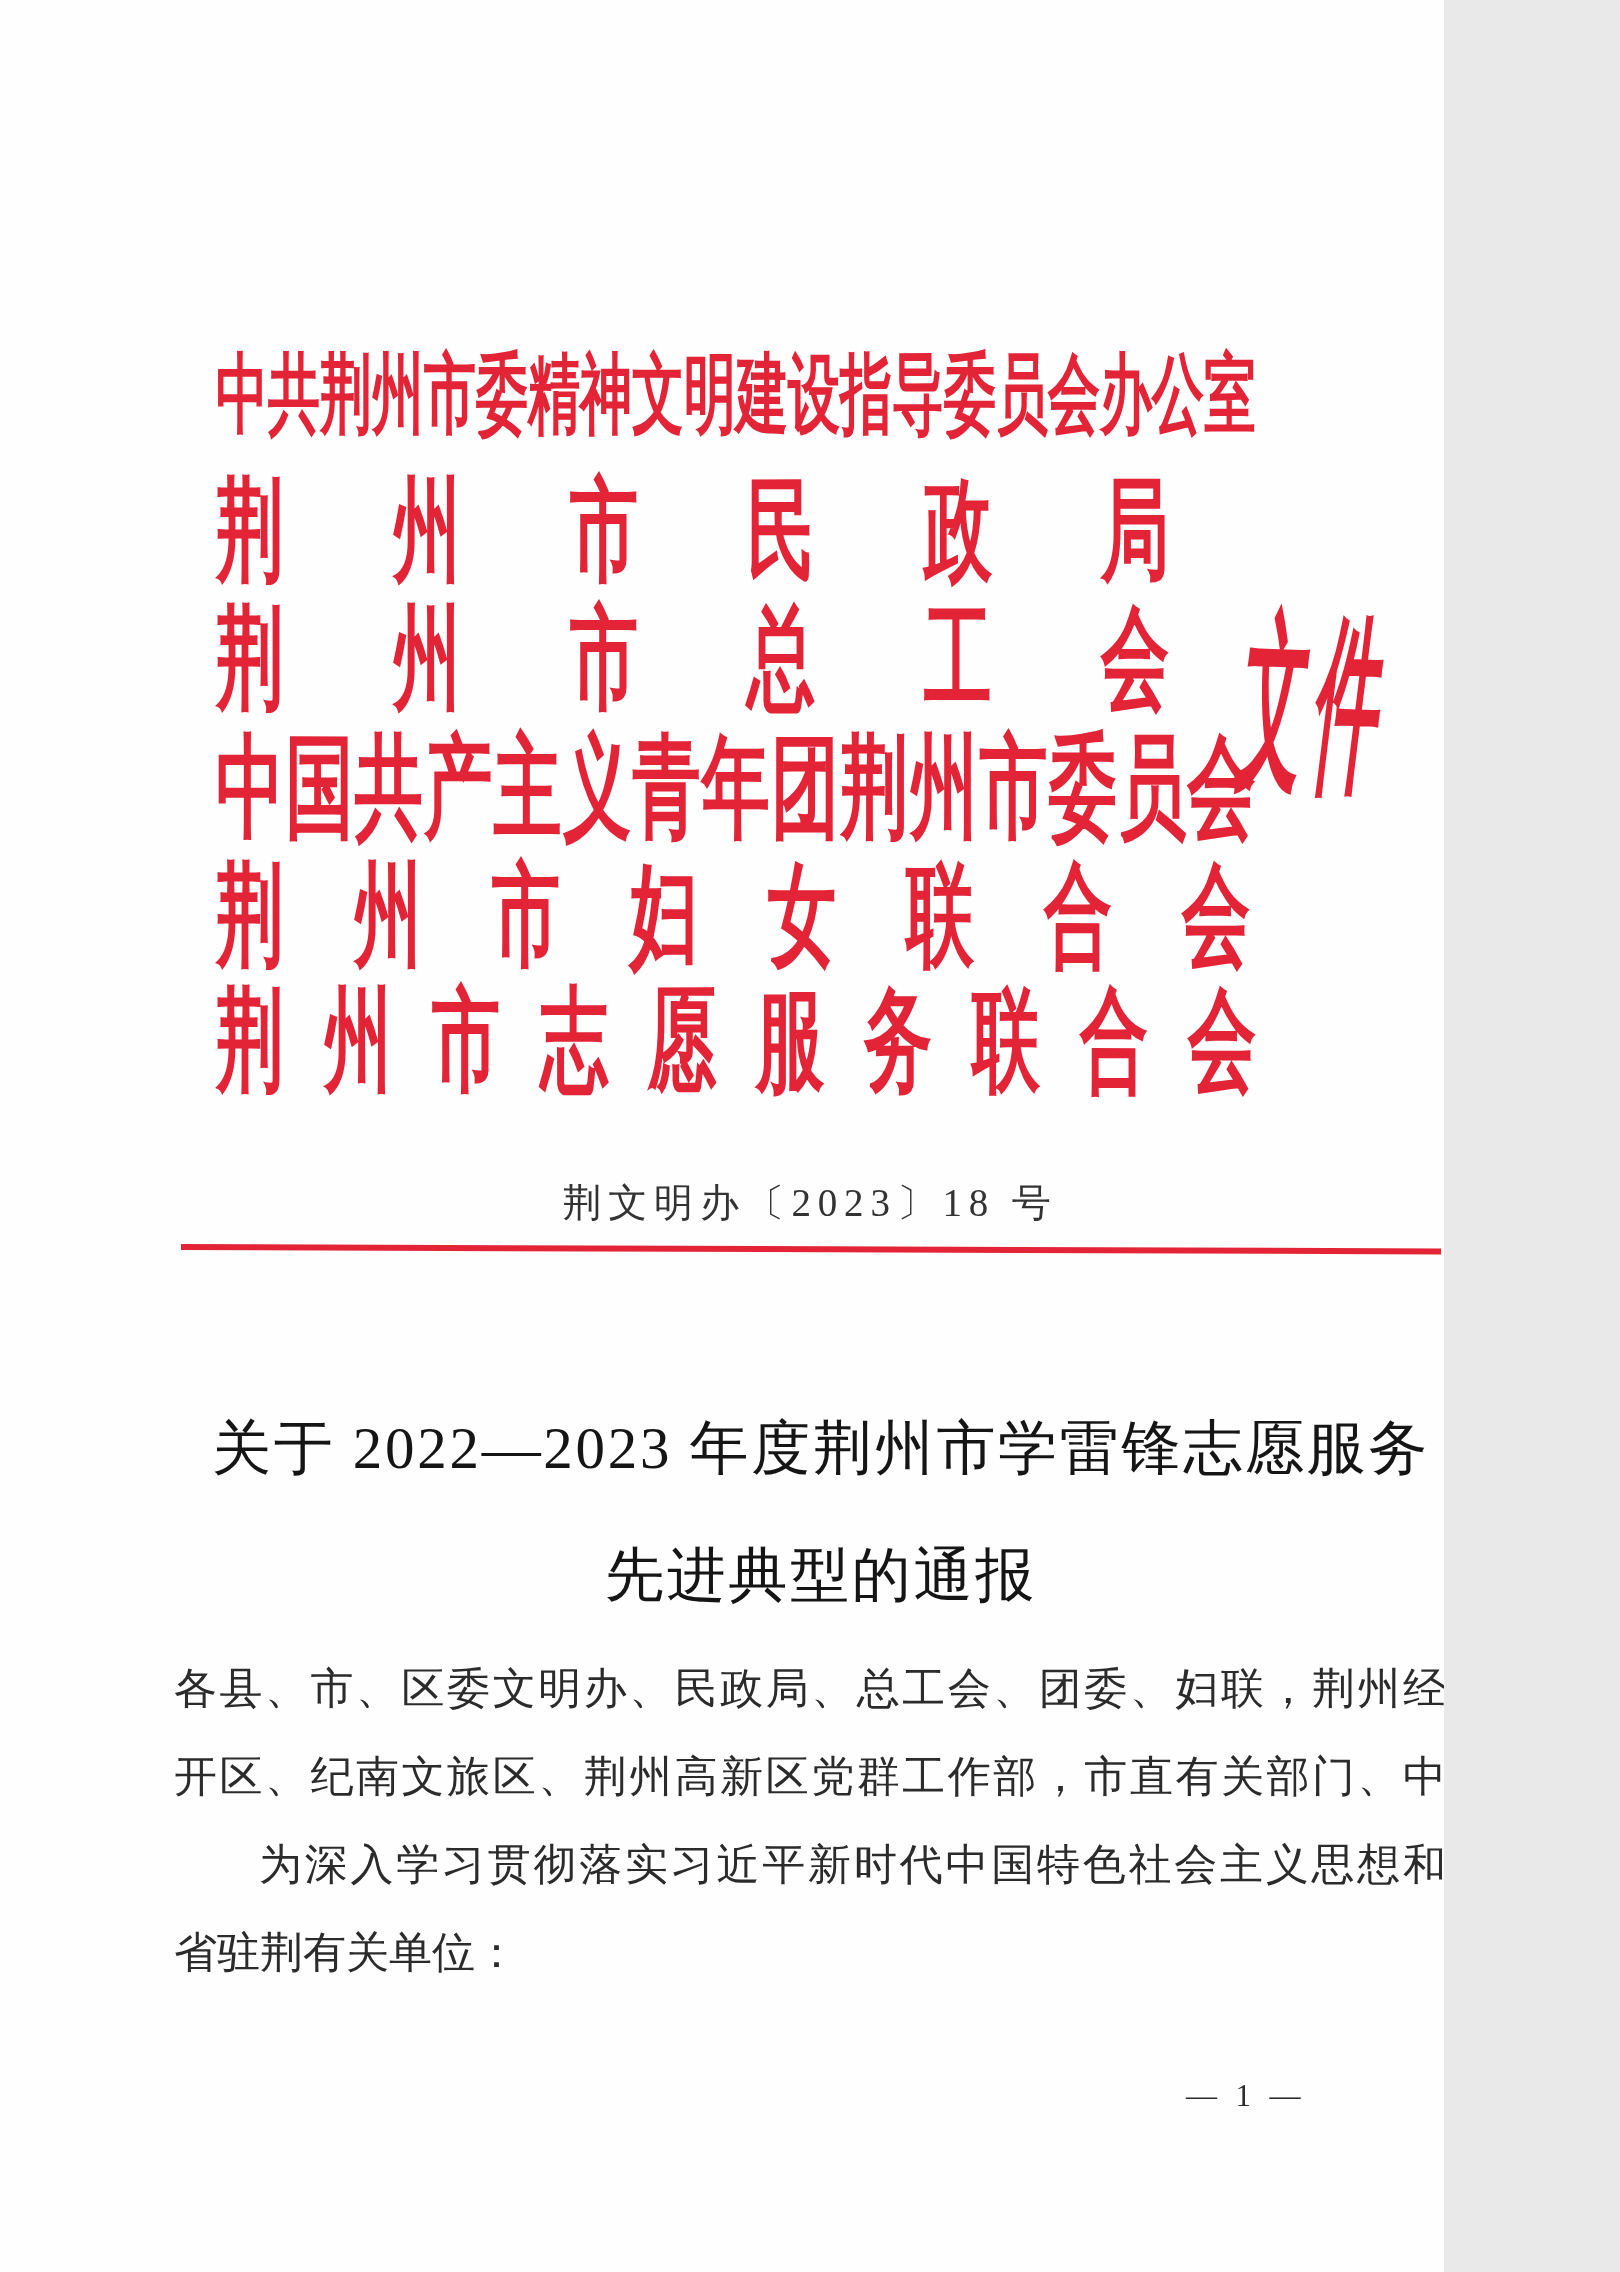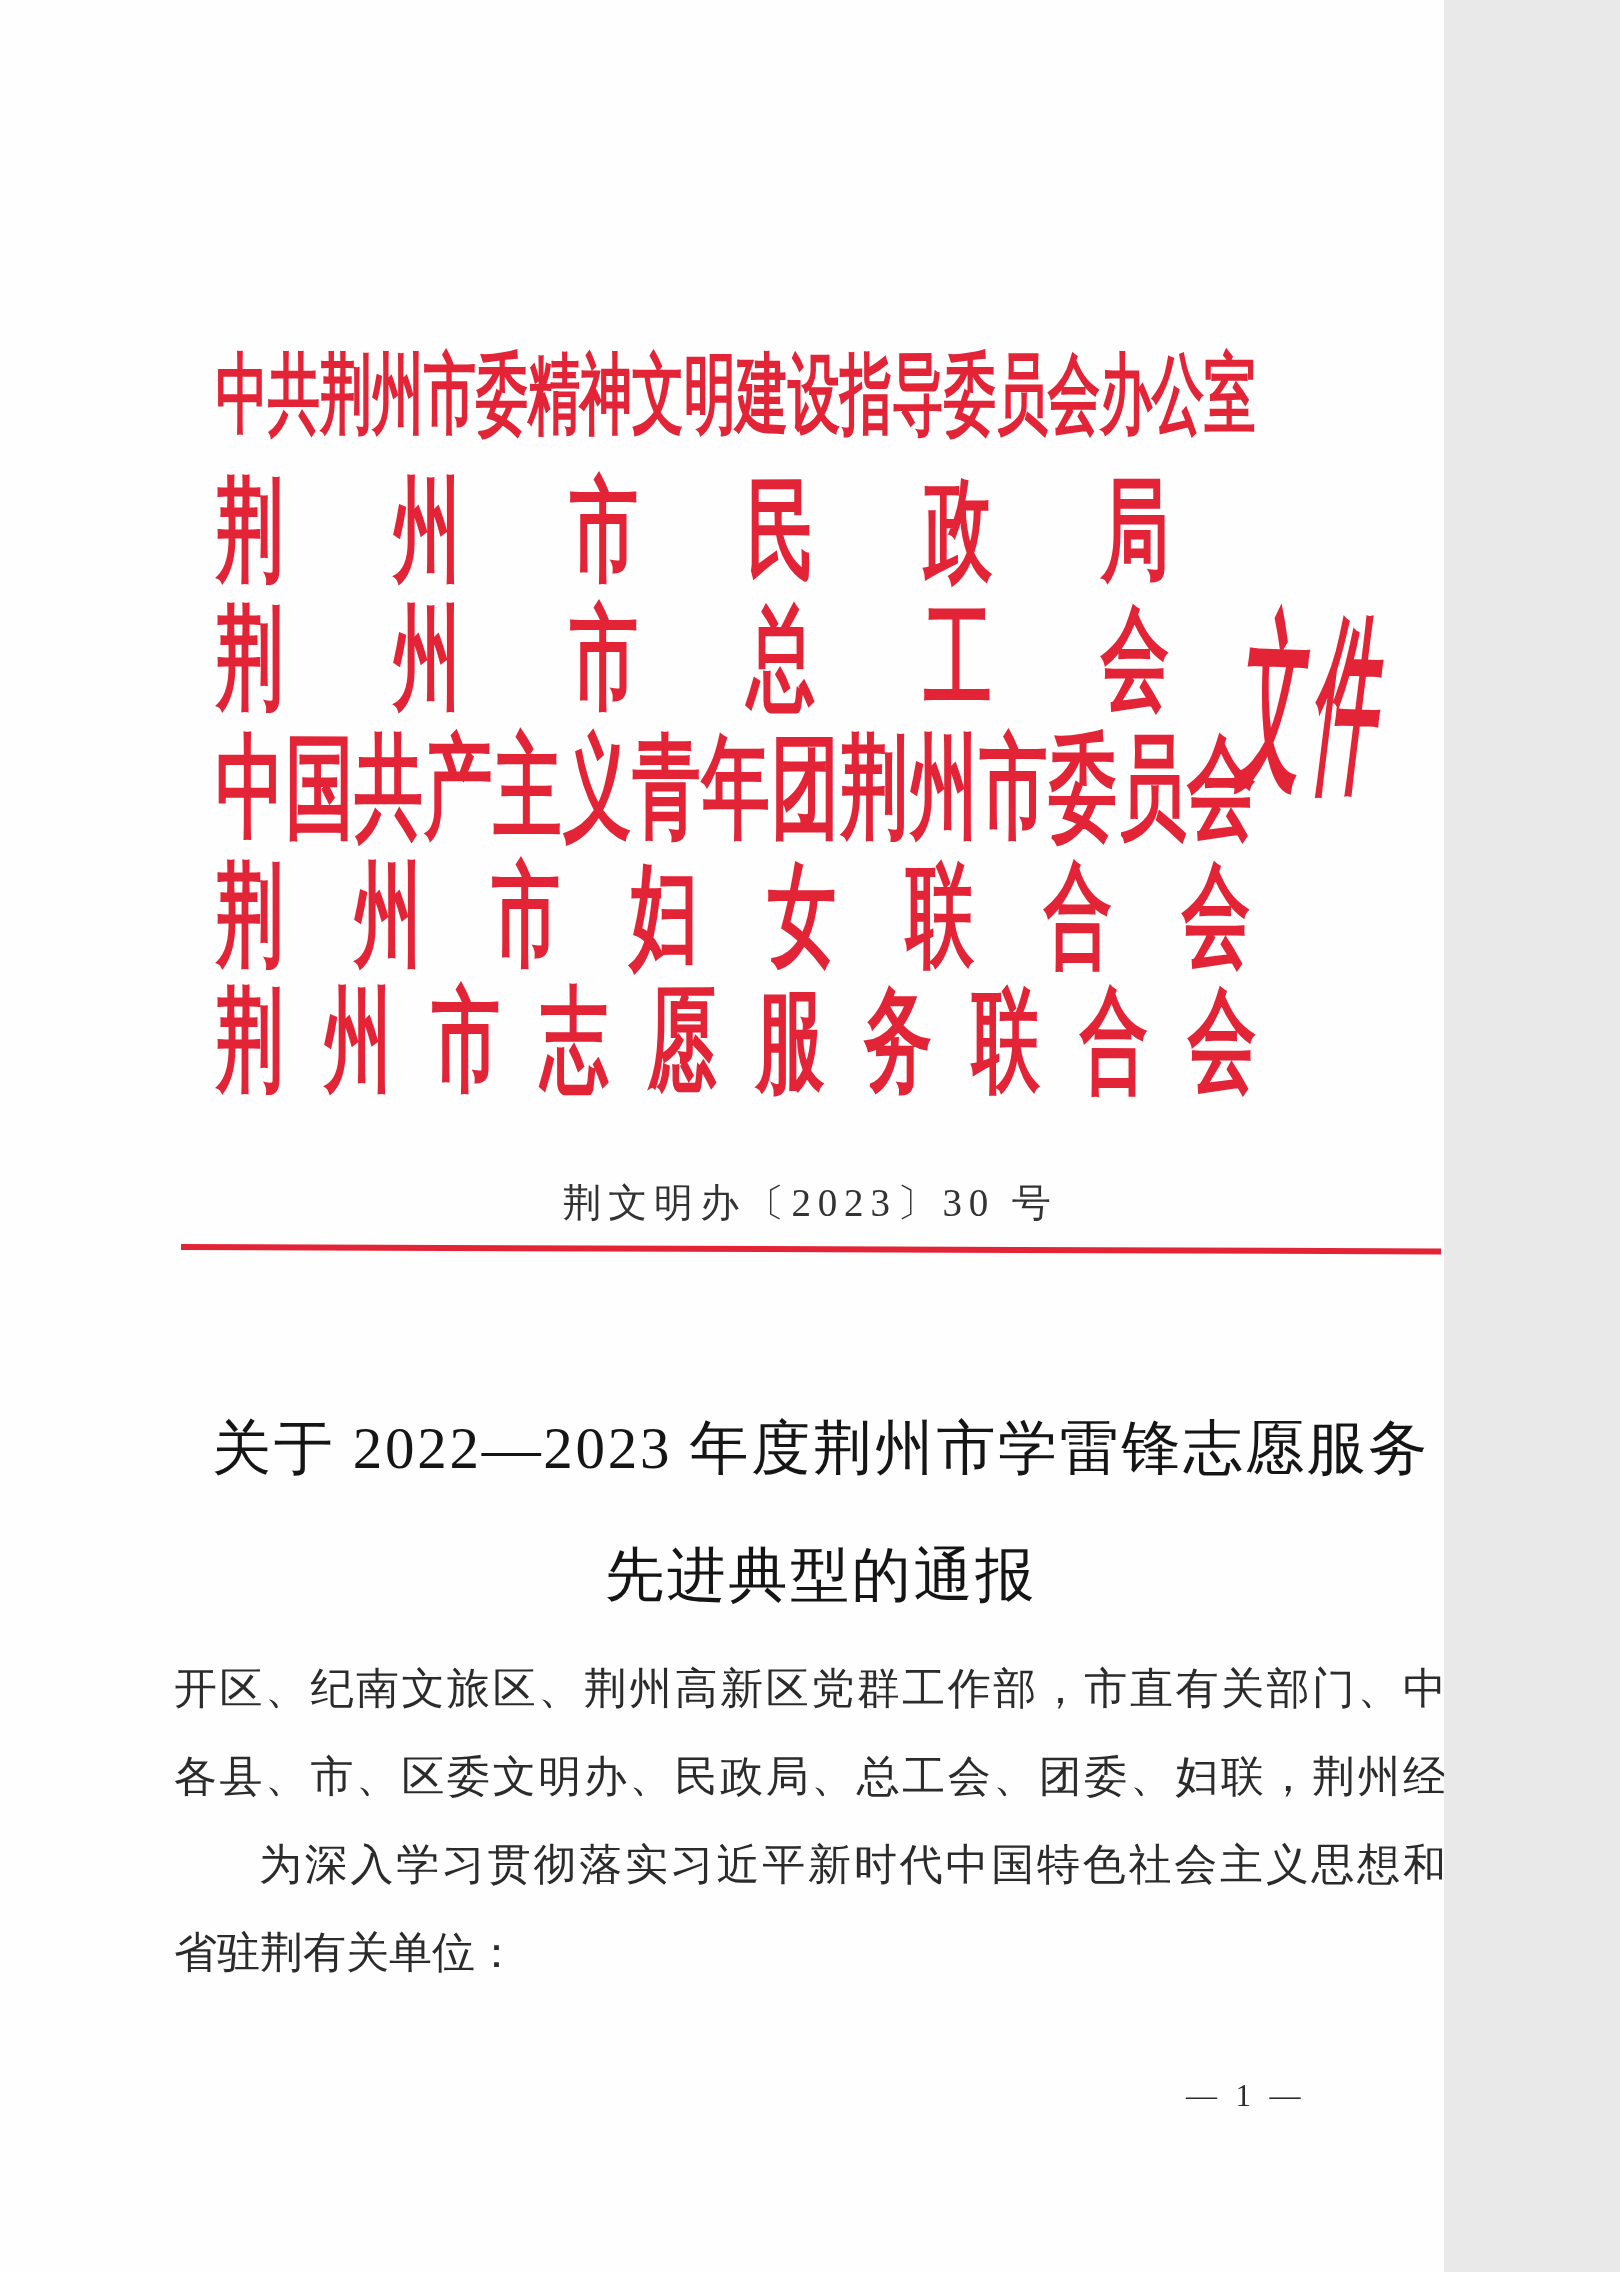--- a/index.html
+++ b/index.html
@@ -87,30 +87,30 @@
 
   <div class="org-line ol1 red">中共荆州市委精神文明建设指导委员会办公室</div>
   <div class="org-line ol2 red">荆州市民政局</div>
   <div class="org-line ol3 red">荆州市总工会</div>
   <div class="org-line ol4 red">中国共产主义青年团荆州市委员会</div>
   <div class="org-line ol5 red">荆州市妇女联合会</div>
   <div class="org-line ol6 red">荆州市志愿服务联合会</div>
 
   <div class="file-label red">文件</div>
 
-  <div class="doc-number">荆文明办〔2023〕30 号</div>
+  <div class="doc-number">荆文明办〔2023〕18 号</div>
 
   <div class="red-rule"></div>
 
   <div class="title t1">关于 2022—2023 年度荆州市学雷锋志愿服务</div>
   <div class="title t2">先进典型的通报</div>
 
   <div class="body-block">
+    <div class="bline">各县、市、区委文明办、民政局、总工会、团委、妇联，荆州经</div>
     <div class="bline">开区、纪南文旅区、荆州高新区党群工作部，市直有关部门、中</div>
-    <div class="bline">各县、市、区委文明办、民政局、总工会、团委、妇联，荆州经</div>
     <div class="bline indent">为深入学习贯彻落实习近平新时代中国特色社会主义思想和</div>
     <div class="bline left">省驻荆有关单位：</div>
   </div>
 
   <div class="page-num">— 1 —</div>
 
 </div>
 
 
 </body></html>

